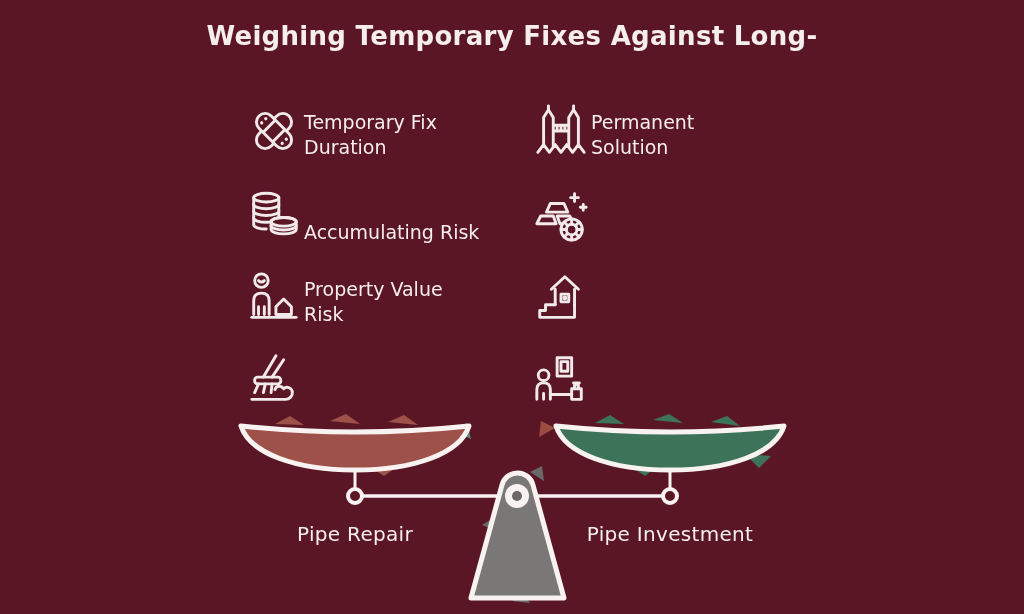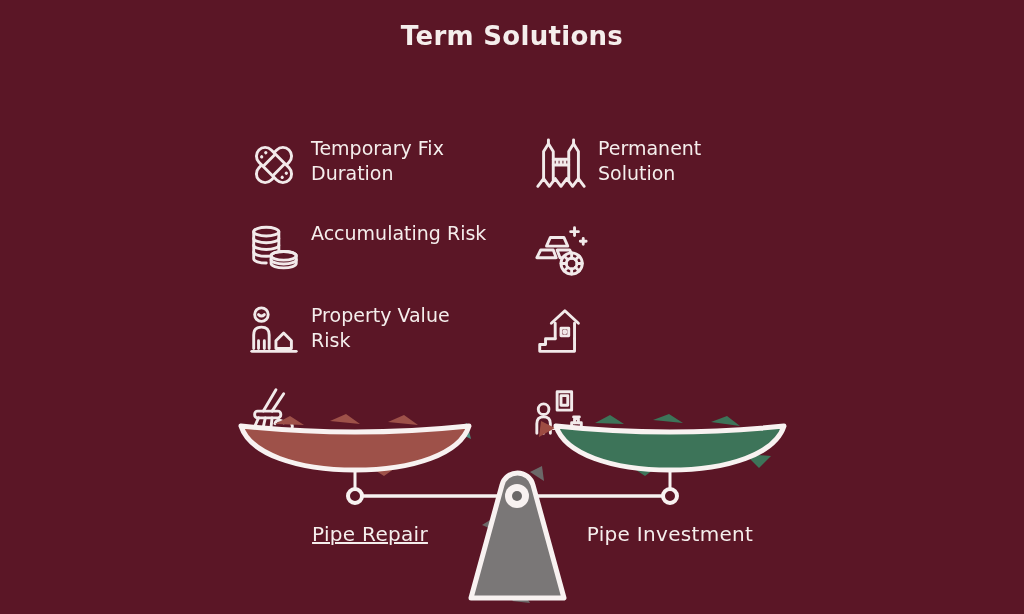--- a/index.html
+++ b/index.html
@@ -13,50 +13,49 @@
   }
   .title{
     position:absolute;top:20px;left:0;width:100%;
     text-align:center;
     font-size:26px;font-weight:bold;
     line-height:1.25;
     letter-spacing:.3px;
   }
   .item{
     position:absolute;
-    display:flex;align-items:flex-start;gap:8px;
+    display:flex;align-items:flex-end;gap:1px;
     height:64px;
-    margin-top:40px;
   }
   .item .icon{flex:0 0 58px;height:58px;display:block;}
   .item .icon svg{width:58px;height:58px;display:block;}
   .item .label{
     font-size:19px;line-height:1.32;
     width:180px;
   }
   .col-left{left:245px;}
   .col-right{left:532px;}
   .row-1{top:96px;}
   .row-2{top:181px;}
   .row-3{top:263px;}
   .row-4{top:345px;}
   .scale-svg{position:absolute;left:220px;top:412px;width:580px;height:202px;}
   .pan-label{
     position:absolute;top:522px;
     font-size:20px;text-align:center;
     letter-spacing:.3px;
   }
-  .pan-label.left{left:260px;width:220px;text-decoration:underline;}
+  .pan-label.left{left:245px;width:220px;}
   .pan-label.right{left:545px;width:250px;}
 </style>
 </head>
 <body>
 
 <div class="title">
-  <div>Term Solutions</div>
+  <div>Weighing Temporary Fixes Against Long-</div>
 </div>
 
 <div class="item col-left row-1">
   <span class="icon">
     <svg viewBox="0 0 60 60">
       <g fill="none" stroke="#f2eaea" stroke-width="3" stroke-linecap="round" stroke-linejoin="round">
         <rect x="8" y="21" width="44" height="18" rx="9" transform="rotate(-45 30 30)"></rect>
         <rect x="8" y="21" width="44" height="18" rx="9" transform="rotate(45 30 30)" fill="#5b1626"></rect>
         <path d="M23,22 V38 M37,22 V38" transform="rotate(45 30 30)"></path>
       </g>

